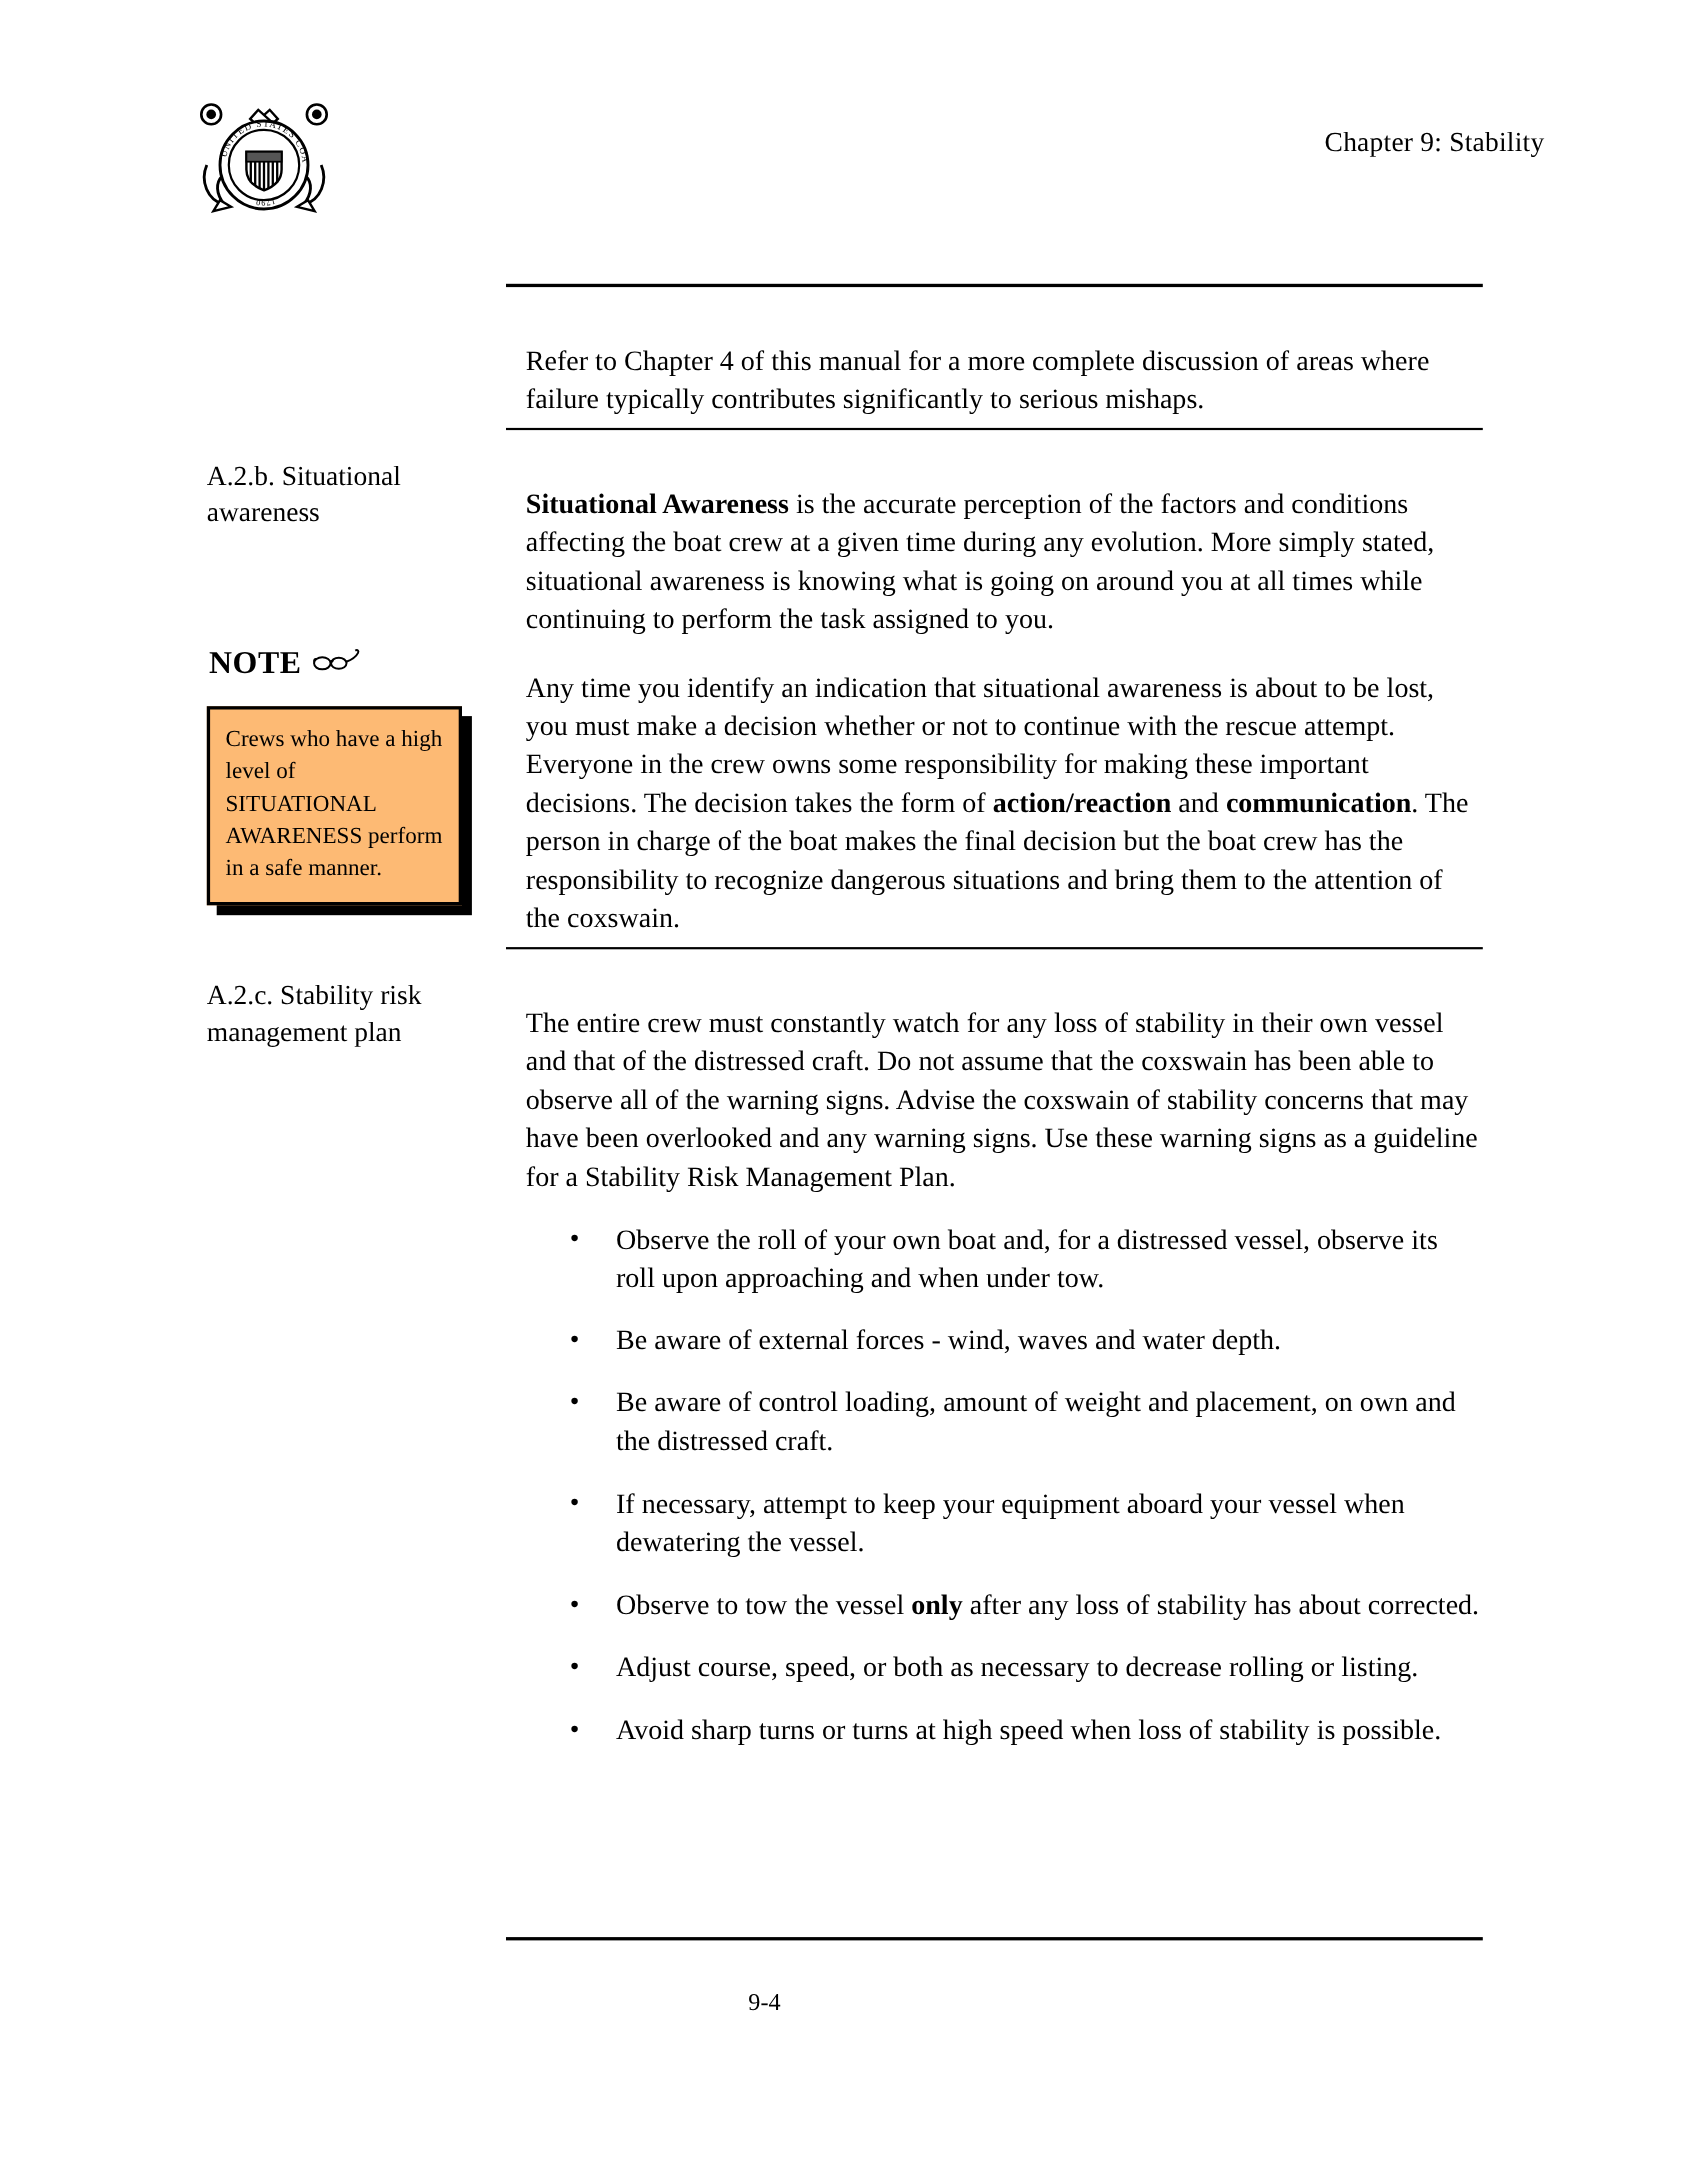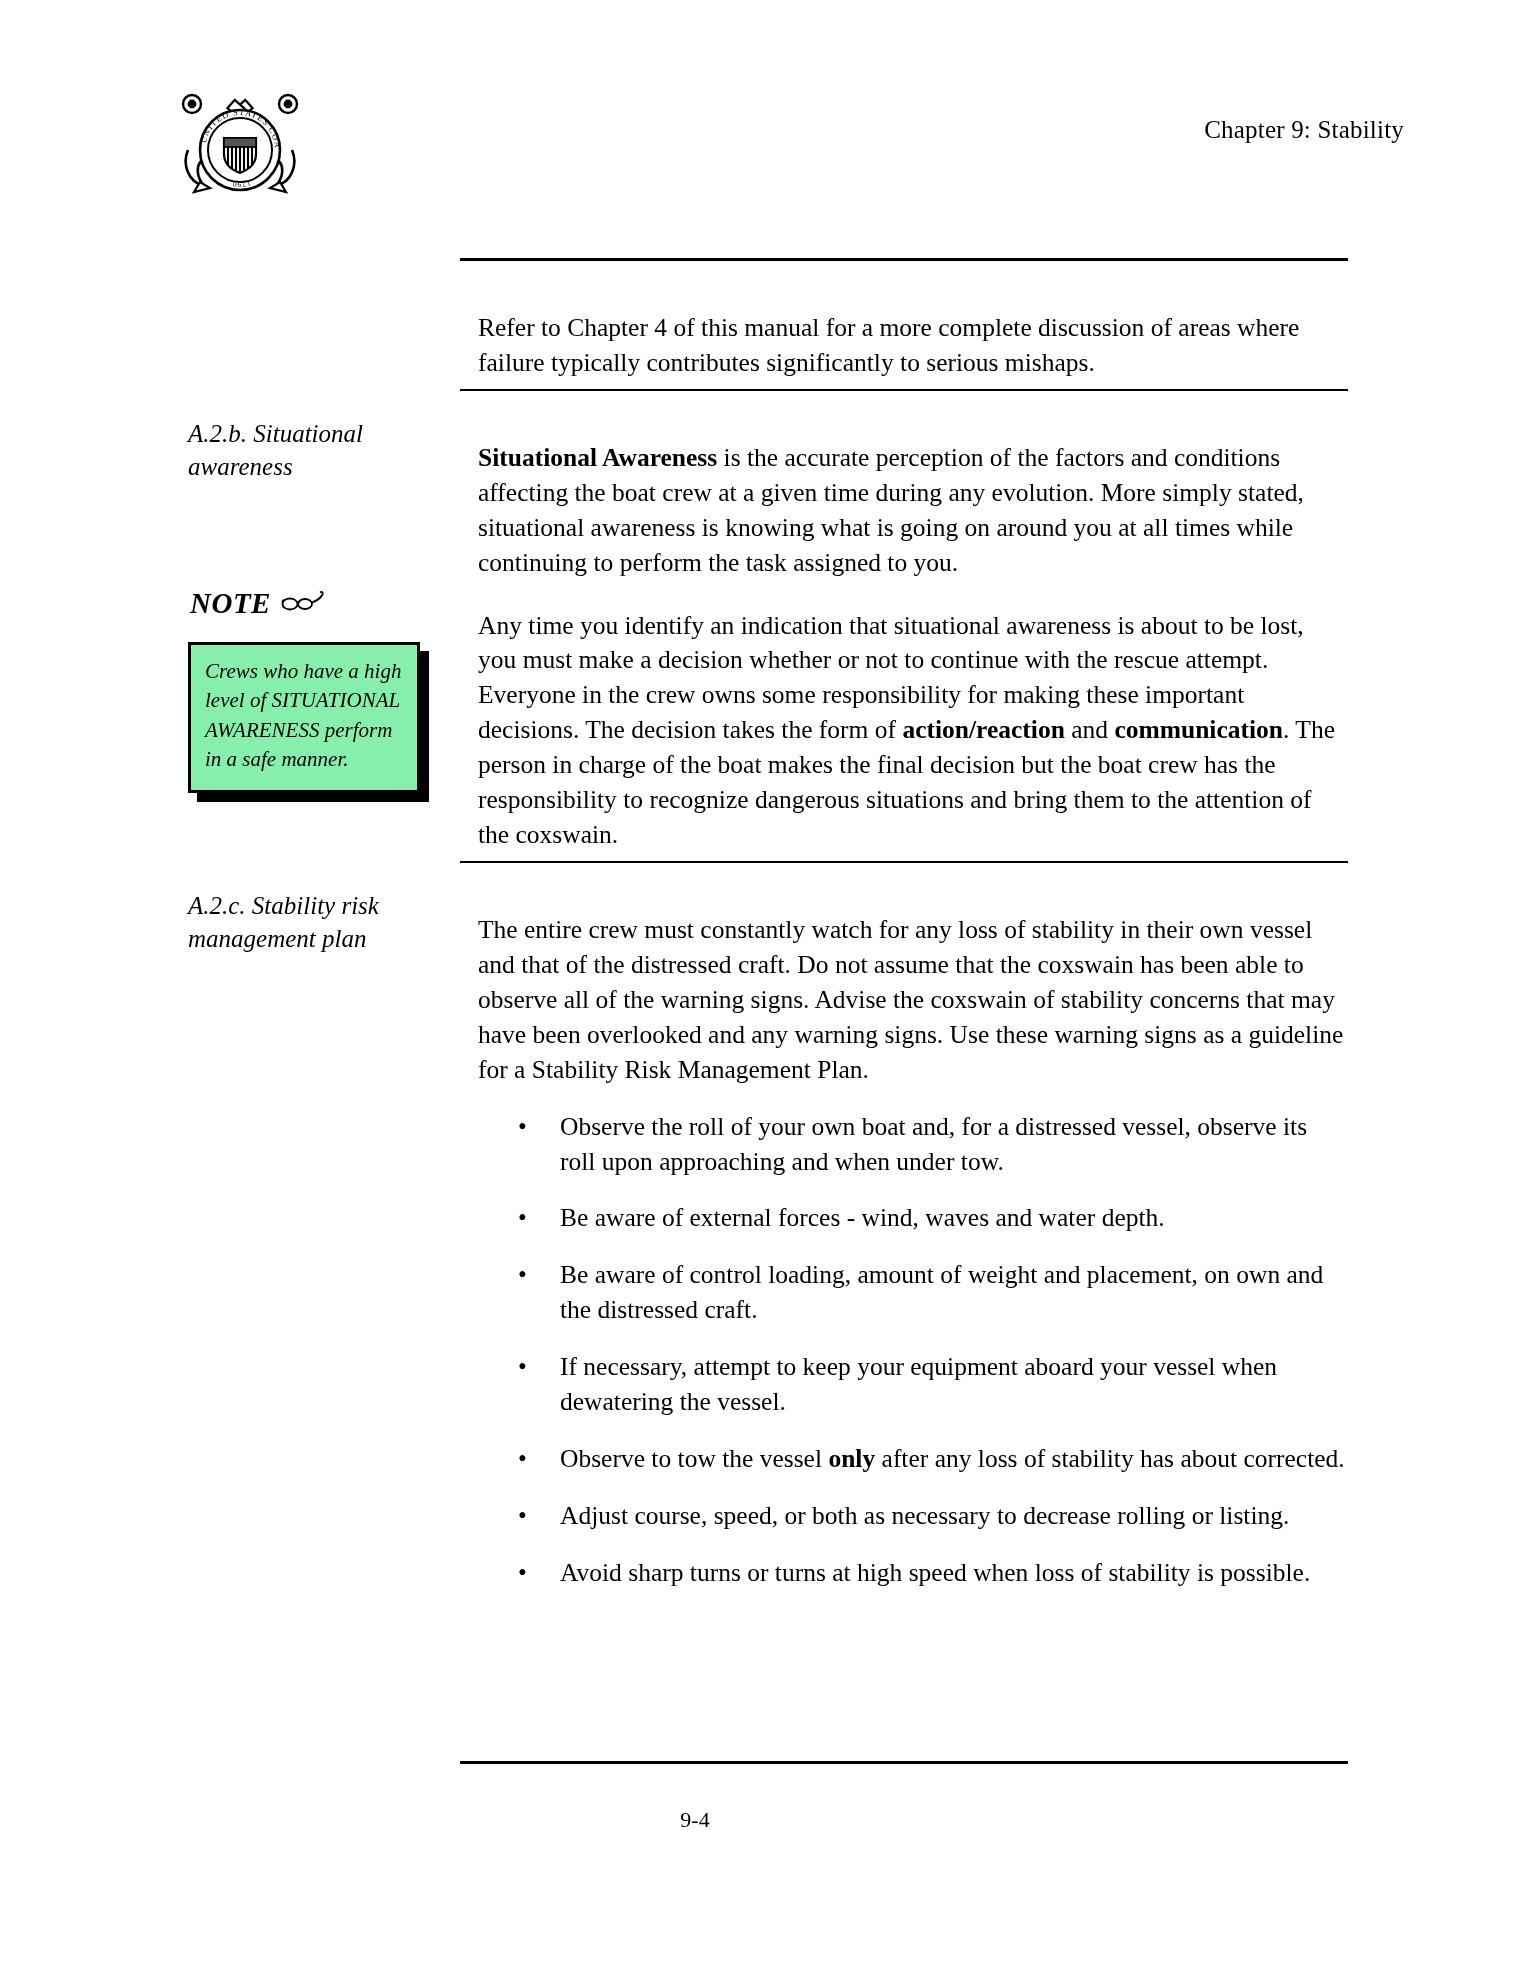--- a/index.html
+++ b/index.html
@@ -55,21 +55,20 @@
   .row {
     display: flex;
     align-items: flex-start;
   }
   .label-col {
     width: 272px;
     flex: 0 0 272px;
     box-sizing: border-box;
     padding-right: 18px;
     padding-top: 26px;
-    font-style: italic;
   }
   .body-col {
     flex: 1 1 auto;
     box-sizing: border-box;
     padding-top: 22px;
     padding-left: 18px;
     padding-bottom: 8px;
     margin-top: 28px;
   }
 
@@ -108,21 +107,21 @@
     position: absolute;
     left: 9px;
     top: 9px;
     width: 100%;
     height: 100%;
     background: #000;
   }
   .note-box {
     position: relative;
     border: 3px solid #000;
-    background: #86efac;
+    background: #fdba74;
     padding: 12px 14px 16px 14px;
     box-sizing: border-box;
   }
   .note-text {
     font-size: 21px;
     line-height: 1.4;
     margin: 0;
   }
 
   

